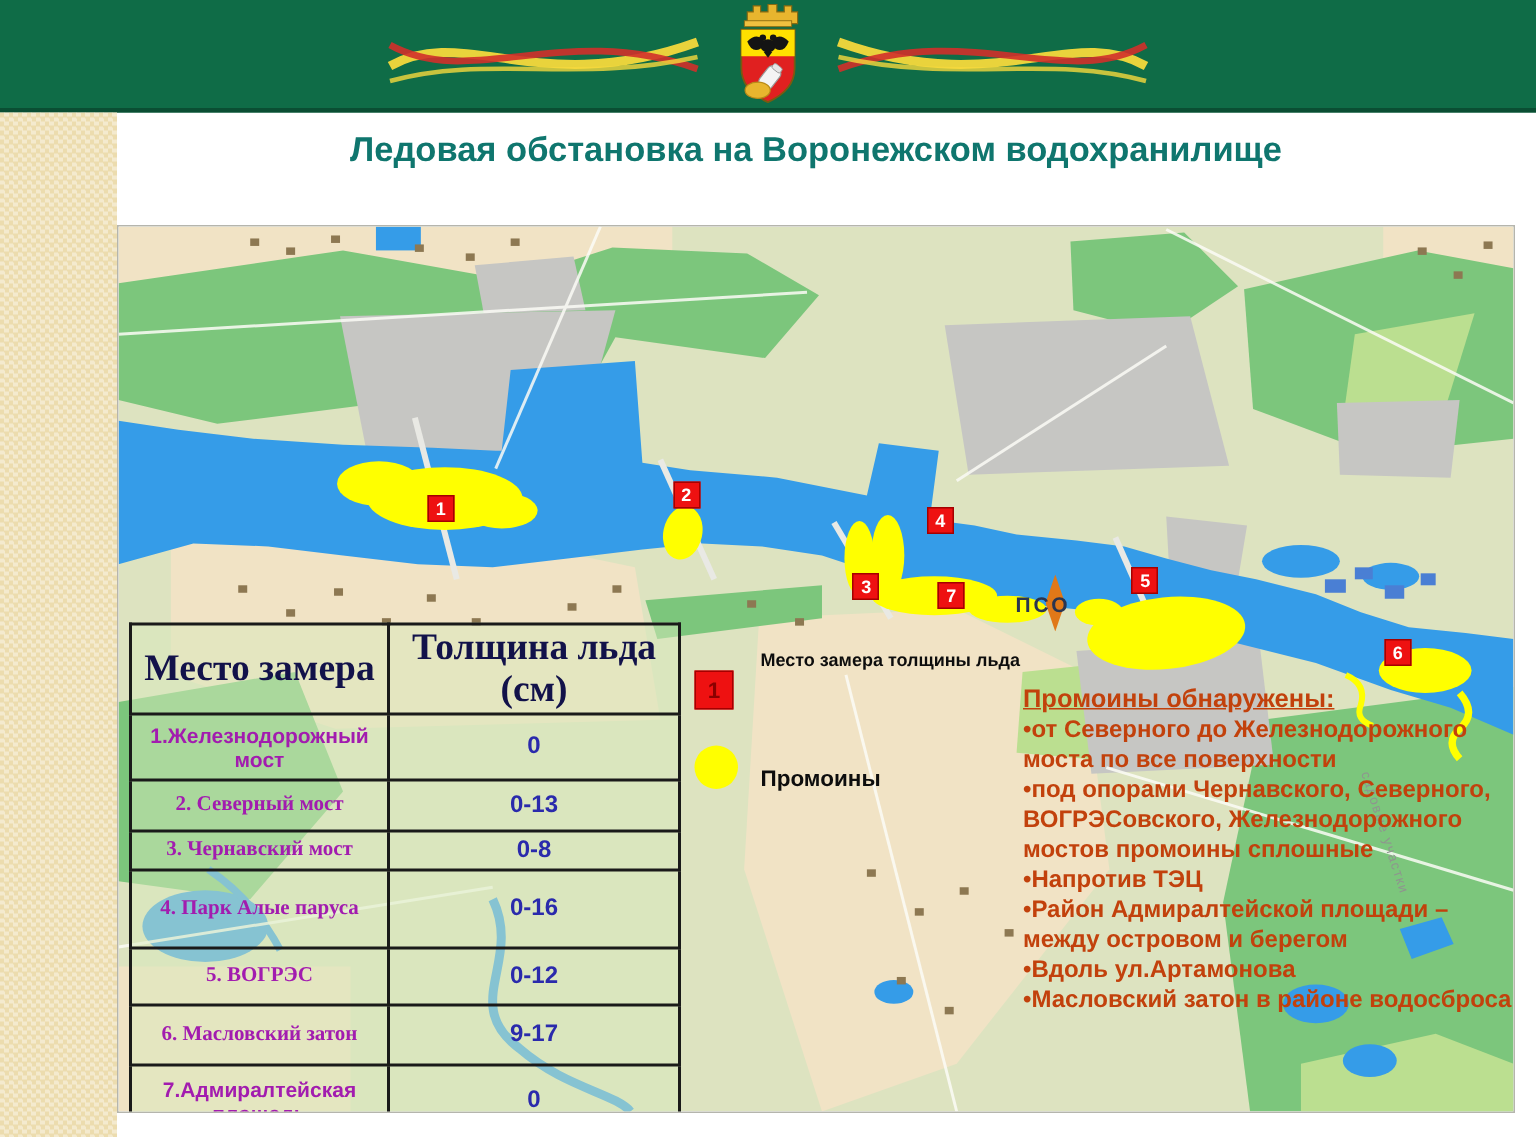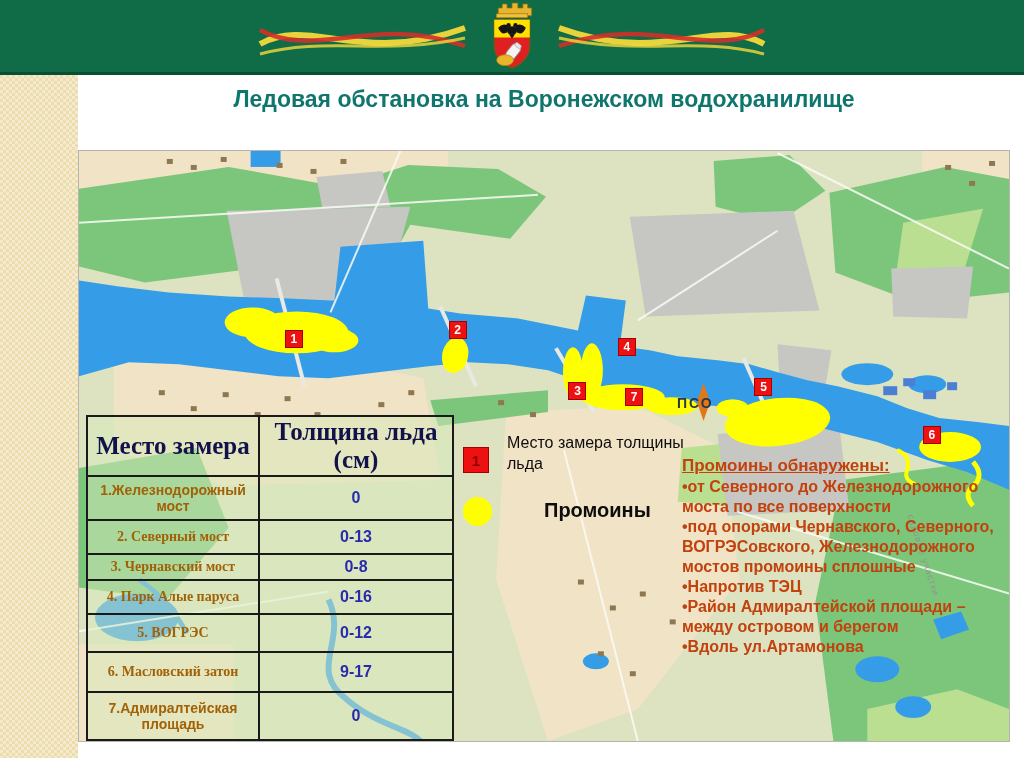--- a/index.html
+++ b/index.html
@@ -55,40 +55,40 @@
     background:rgba(216,234,188,0.50);table-layout:fixed;
   }
   .ice-table th,.ice-table td{
     border:2px solid #1a1a1a;text-align:center;vertical-align:middle;padding:1px 4px;
   }
   .ice-table col.c1{width:172px;} .ice-table col.c2{width:194px;}
   .ice-table th{
     font-family:"Liberation Serif",serif;font-size:25px;font-weight:bold;color:#12124a;height:34px;
   }
   .ice-table td.lbl{
-    font-family:"Liberation Serif",serif;font-size:14px;font-weight:bold;color:#a16207;line-height:1.15;
+    font-family:"Liberation Serif",serif;font-size:14px;font-weight:bold;color:#a21caf;line-height:1.15;
   }
   .ice-table tr:nth-child(1) td.lbl,.ice-table tr:nth-child(7) td.lbl{font-family:"Liberation Sans",sans-serif;}
   .ice-table td.val{font-size:16px;font-weight:bold;color:#2a2aac;}
   .ice-table tbody tr:nth-child(1){height:44px;}
   .ice-table tbody tr:nth-child(2){height:34px;}
   .ice-table tbody tr:nth-child(3){height:26px;}
-  .ice-table tbody tr:nth-child(4){height:34px;}
+  .ice-table tbody tr:nth-child(4){height:52px;}
   .ice-table tbody tr:nth-child(5){height:38px;}
   .ice-table tbody tr:nth-child(6){height:40px;}
   .ice-table tbody tr:nth-child(7){height:48px;}
   
   .legend{position:absolute;left:384px;top:282px;width:230px;}
   .legend-square{
     position:absolute;left:0;top:14px;width:26px;height:26px;background:#ee1111;border:1px solid #a50000;
     display:flex;align-items:center;justify-content:center;color:#8b0000;font-weight:bold;font-size:15px;box-sizing:border-box;
   }
   .legend-circle{position:absolute;left:0;top:64px;width:29px;height:29px;border-radius:50%;background:#ffff00;}
-  .legend-label1{position:absolute;left:44px;top:0;width:180px;font-size:16px;font-weight:normal;color:#0d0d0d;line-height:1.3;}
-  .legend-label2{position:absolute;left:44px;top:66px;font-size:20px;font-weight:bold;color:#0d0d0d;margin-left:37px;}
+  .legend-label1{position:absolute;left:44px;top:0;width:180px;font-size:12px;font-weight:bold;color:#0d0d0d;line-height:1.3;}
+  .legend-label2{position:absolute;left:44px;top:78px;font-size:15px;font-weight:bold;color:#0d0d0d;}
   
   .findings{position:absolute;left:603px;top:304px;width:330px;color:#c2410c;font-weight:bold;font-size:16px;line-height:1.25;}
   .findings-title{text-decoration:underline;font-size:17px;margin-bottom:1px;}
   .bullet::before{content:"\2022 ";}
 </style>
 </head>
 <body>
 
 <div class="header">
   <svg class="ribbon left" viewBox="0 0 215 46">
@@ -314,15 +314,16 @@
   </div>
 
   <div class="findings">
     <div class="findings-title">Промоины обнаружены:</div>
     <div>
         <div class="bullet">от Северного до Железнодорожного моста по все поверхности</div>
         <div class="bullet">под опорами Чернавского, Северного, ВОГРЭСовского, Железнодорожного мостов промоины сплошные</div>
         <div class="bullet">Напротив ТЭЦ</div>
         <div class="bullet">Район Адмиралтейской площади – между островом и берегом</div>
         <div class="bullet">Вдоль ул.Артамонова</div>
+        <div class="bullet">Масловский затон в районе водосброса</div>
       </div>
   </div>
 </div>
 
 </body></html>

